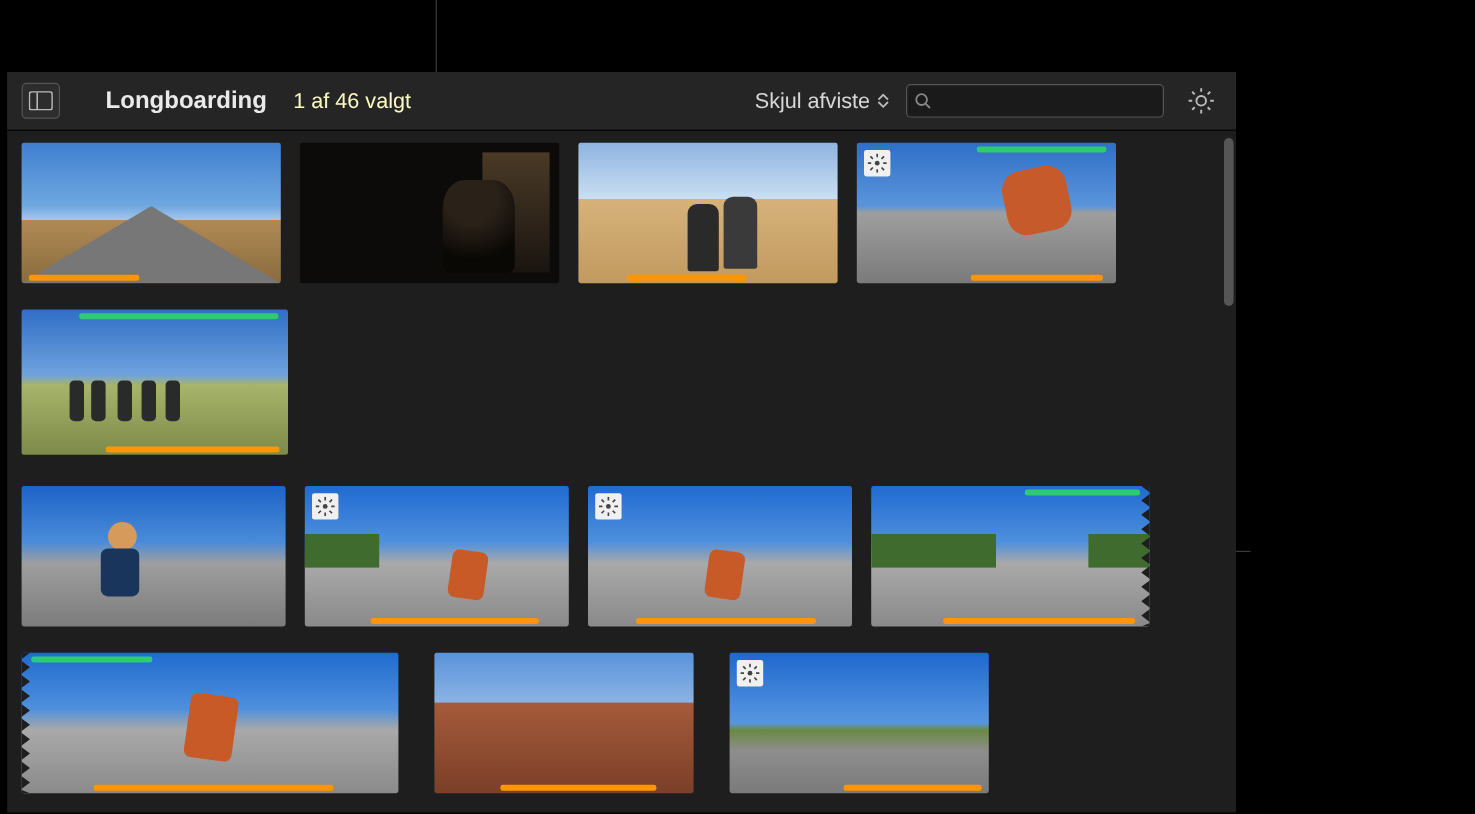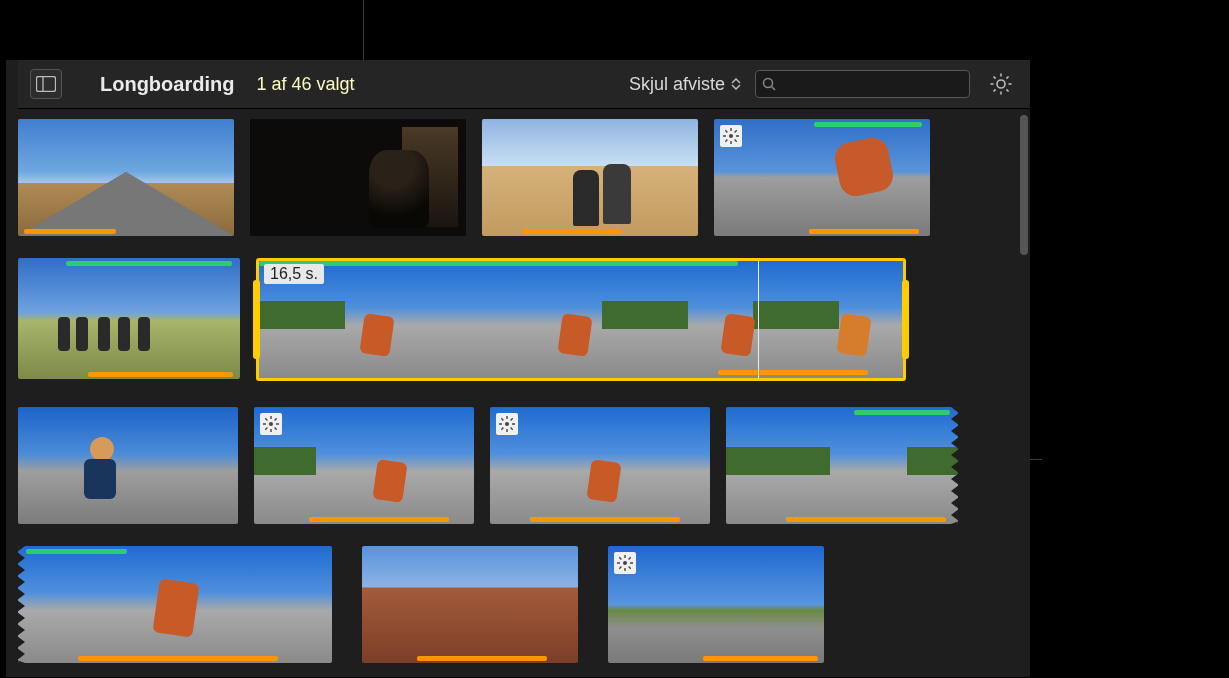--- a/index.html
+++ b/index.html
@@ -18,21 +18,21 @@
   .callout-right {
     position: absolute; top: 459px; left: 1000px; width: 42px; height: 1px;
     background: #3a3a3a;
   }
   .panel {
     position: absolute; left: 6px; top: 60px; width: 1024px; height: 618px;
     background: #1e1e1e; border-bottom: 1px solid #000;
   }
   .toolbar {
     height: 49px; border-bottom: 1px solid #000; display: flex; align-items: center;
-    padding: 0 12px; gap: 14px; background: #252525; margin-left: 12px;
+    padding: 0 12px; gap: 14px; background: #252525;
   }
   .sidebar-btn {
     width: 32px; height: 30px; display: flex; align-items: center; justify-content: center;
     border: 1px solid #555; border-radius: 4px; background: #2d2d2d; cursor: pointer;
   }
   .sidebar-btn svg { display: block; }
   .title {
     font-size: 20px; font-weight: 600; color: #eaeaea; margin-left: 24px;
   }
   .subtitle {
@@ -276,44 +276,20 @@
         <div class="clip med group" style="height:121px;">
           <div class="fav-bar" style="left:48px; right:8px;"></div>
           <div class="pp" style="left:40px;"></div>
             <div class="pp" style="left:58px;"></div>
           <div class="pp" style="left:80px;"></div>
             <div class="pp" style="left:100px;"></div>
           <div class="pp" style="left:120px;"></div>
           <div class="use-bar" style="left:70px; width:145px;"></div>
         </div>
 
-        <div class="sel-clip">
-          <div class="sel-inner">
-            <div class="sel-seg skate">
-                <div class="tree" style="left:0;"></div>
-                <div class="rider2"></div>
-              </div>
-            <div class="sel-seg skate">
-                <div class="tree" style="left:60%;"></div>
-                <div class="rider2" style="left:40%;"></div>
-              </div>
-            <div class="sel-seg skate">
-                <div class="tree" style="left:30%; width:40%;"></div>
-                <div class="rider2" style="left:16%;"></div>
-              <div class="rider2" style="left:70%; background:#d67d2d;"></div>
-              <div class="use-bar" style="left:30px; width:150px; bottom:3px;"></div>
-            </div>
-          </div>
-          <div class="fav-bar" style="left:3px; right:168px; top:3px;"></div>
-          <div class="playhead"></div>
-          <div class="sel-frame"></div>
-          <div class="sel-handle-l"></div>
-          <div class="sel-handle-r"></div>
-          <div class="dur-label">16,5 s.</div>
-        </div>
       </div>
 
       <div class="row row3">
         <div class="clip pose">
           <div class="rider3"></div>
         </div>
         <div class="clip skate">
           <div class="kw-badge">
             <svg width="16" height="16" viewBox="0 0 16 16">
               <g fill="#444">

